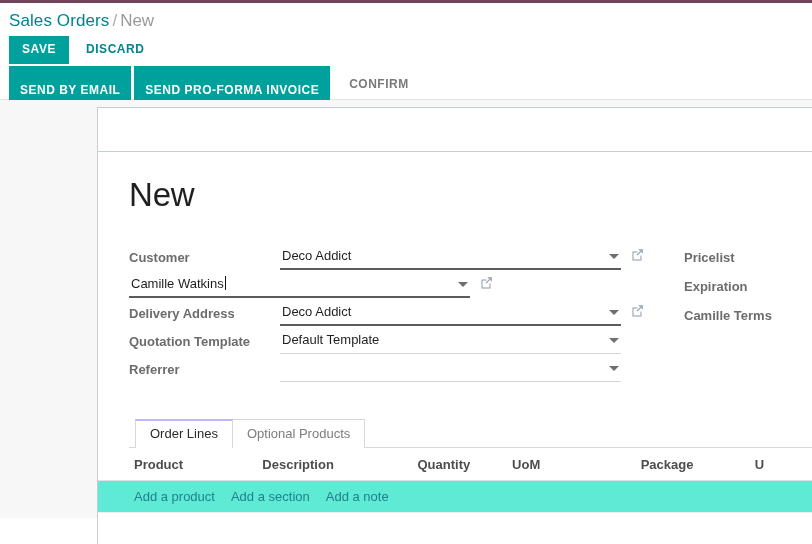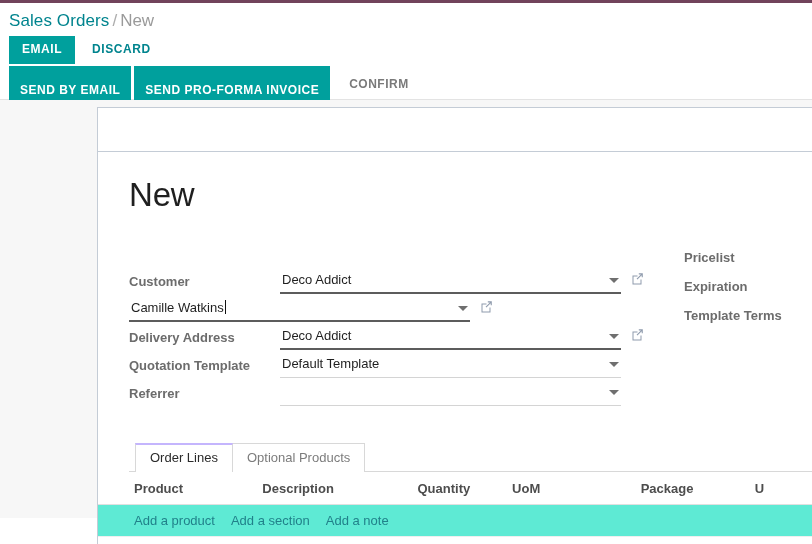--- a/index.html
+++ b/index.html
@@ -148,21 +148,21 @@
   }
 
   
   .form-columns {
     display: flex;
   }
   .form-col {
     display: flex;
     flex-direction: column;
   }
-  .form-col-left { width: 530px; margin-top: 24px; }
+  .form-col-left { width: 530px; }
   .form-col-right { width: 170px; padding-left: 37px; }
 
   .f-row {
     display: flex;
     align-items: flex-start;
     height: 28px;
   }
   .f-label {
     width: 151px;
     flex: 0 0 151px;
@@ -315,21 +315,21 @@
 </head>
 <body>
 
 <div class="top-accent"></div>
 
 <div class="breadcrumb-bar">
   <span class="crumb-root">Sales Orders</span><span class="crumb-sep">/</span><span class="crumb-current">New</span>
 </div>
 
 <div class="action-bar">
-  <button class="btn-save">EMAIL</button>
+  <button class="btn-save">SAVE</button>
   <button class="btn-discard">DISCARD</button>
 </div>
 
 <div class="statusbar-row">
   <button class="sb-btn">SEND BY EMAIL</button>
   <button class="sb-btn">SEND PRO-FORMA INVOICE</button>
   <button class="sb-btn plain">CONFIRM</button>
 </div>
 
 <div class="page-body">
@@ -402,21 +402,21 @@
               <span class="caret"></span>
             </div>
             <div class="ext-link"></div>
           </div>
 
         </div>
 
         <div class="form-col form-col-right">
           <div class="f-label-right">Pricelist</div>
           <div class="f-label-right">Expiration</div>
-          <div class="f-label-right">Template Terms</div>
+          <div class="f-label-right">Camille Terms</div>
         </div>
 
       </div>
 
       <div class="notebook">
 
         <div class="tabs">
           <div class="tab active">Order Lines</div>
           <div class="tab">Optional Products</div>
         </div>

